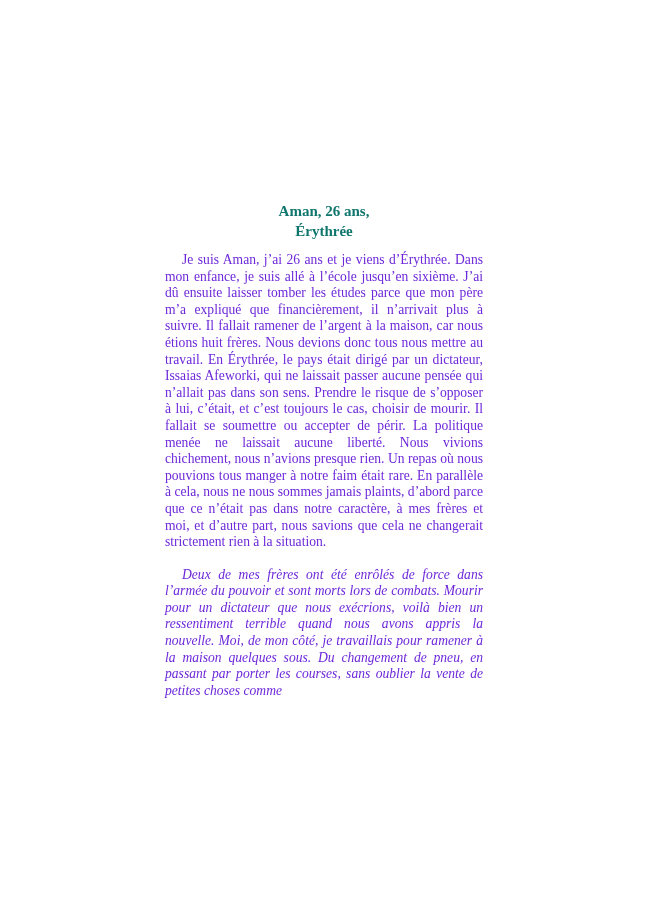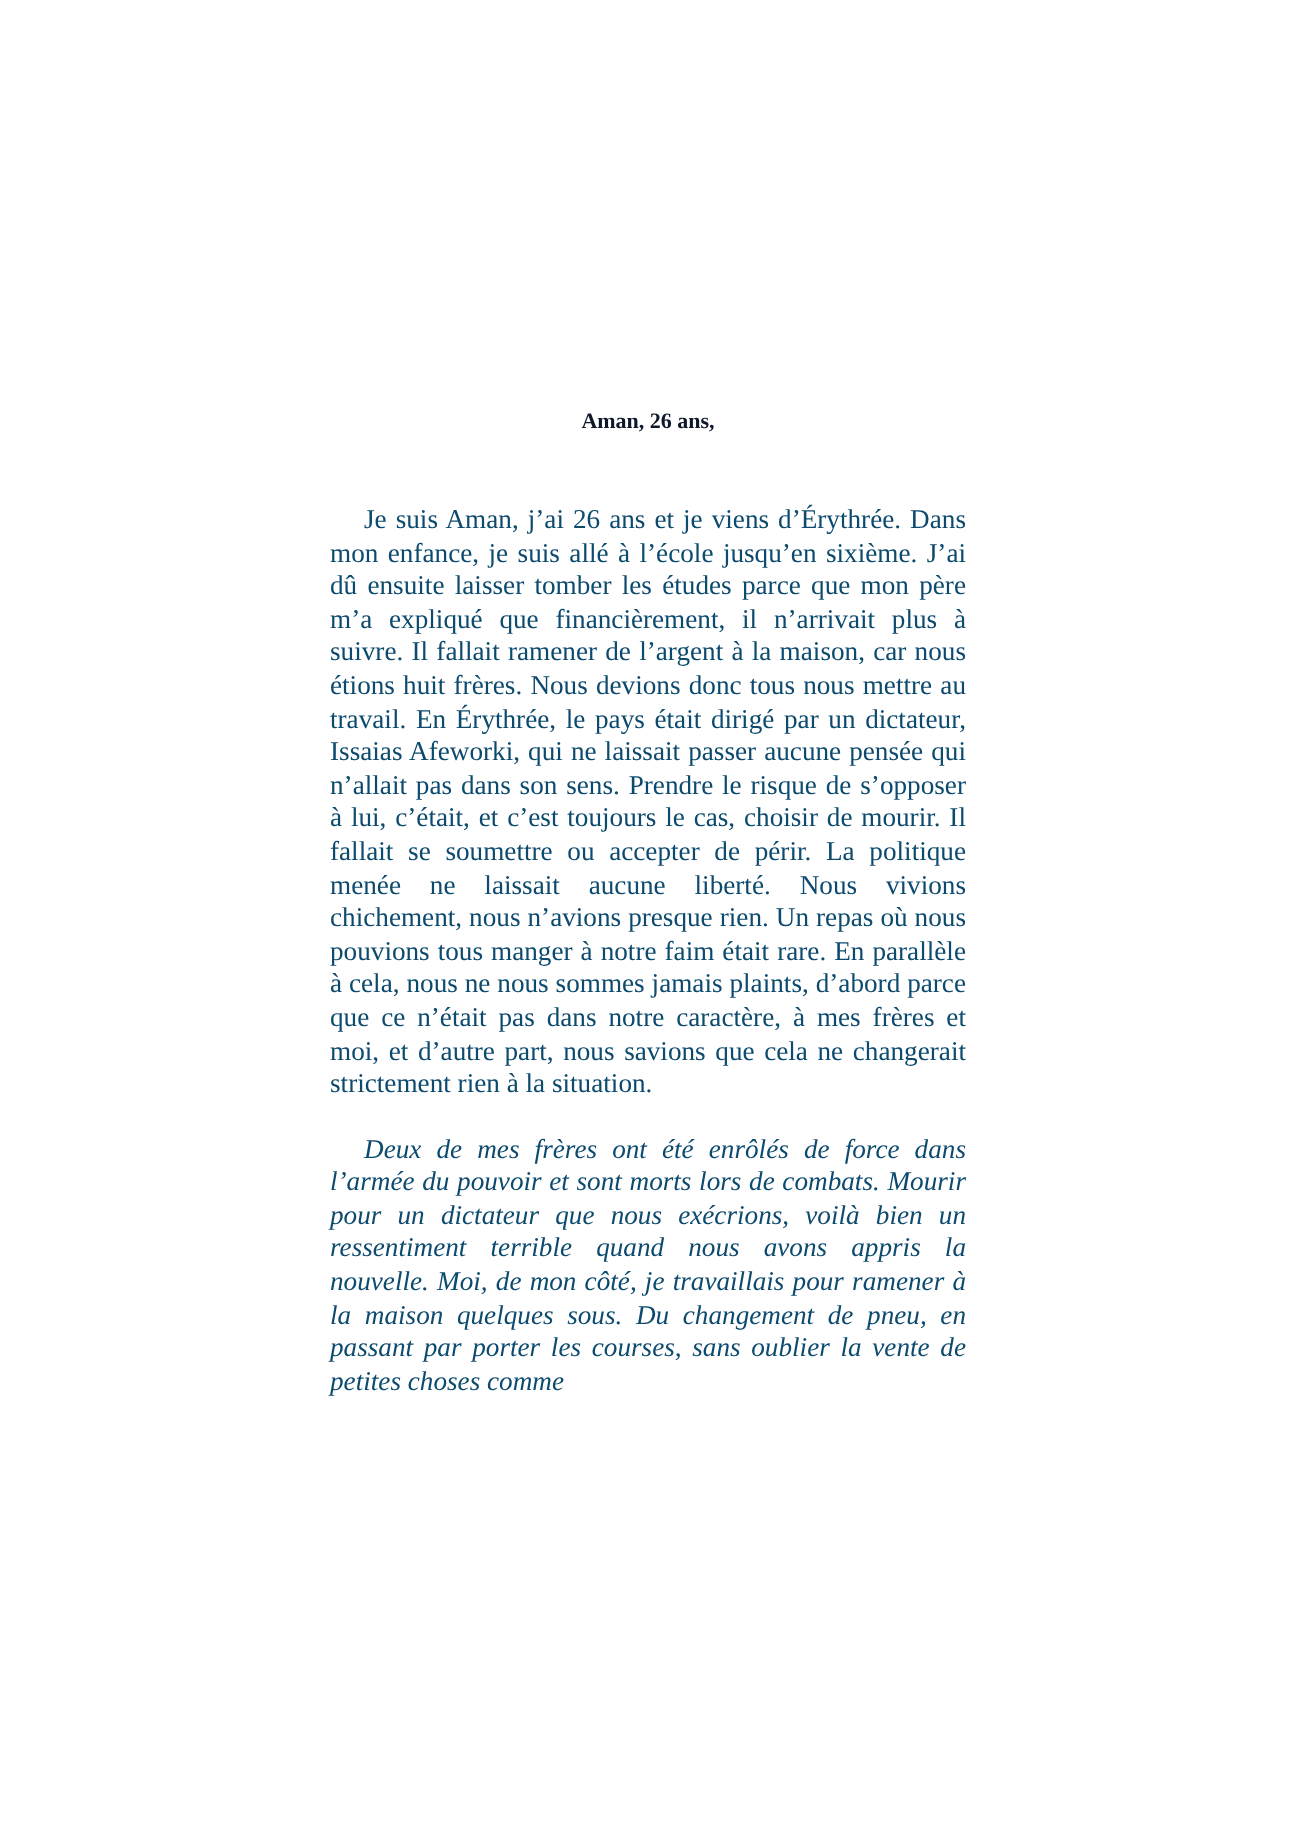--- a/index.html
+++ b/index.html
@@ -21,49 +21,50 @@
       width: 650px; height: 920px;
       background: #ffffff;
     }
     .title {
       position: absolute;
       left: 165px;
       width: 318px;
       top: 201px;
       text-align: center;
       font-weight: bold;
-      font-size: 11px;
+      font-size: 15px;
       line-height: 20px;
-      color: #0f172a;
+      color: #0f766e;
     }
     .title span { display: block; }
     .body-text {
       position: absolute;
       left: 165px;
       width: 318px;
       top: 252px;
       font-size: 13.6px;
       line-height: 16.6px;
       text-align: justify;
-      color: #0c4a6e;
+      color: #6d28d9;
     }
     .body-text p {
       margin: 0;
       text-indent: 17px;
       text-align: justify;
     }
     .body-text p + p {
       margin-top: 16px;
       font-style: italic;
     }
   </style>
 </head>
 <body>
 
 <div class="page">
   <div class="title">
     <span>Aman, 26 ans,</span>
+    <span>Érythrée</span>
   </div>
   <div class="body-text">
     <p>Je suis Aman, j’ai 26 ans et je viens d’Érythrée. Dans mon enfance, je suis allé à l’école jusqu’en sixième. J’ai dû ensuite laisser tomber les études parce que mon père m’a expliqué que financièrement, il n’arrivait plus à suivre. Il fallait ramener de l’argent à la maison, car nous étions huit frères. Nous devions donc tous nous mettre au travail. En Érythrée, le pays était dirigé par un dictateur, Issaias Afeworki, qui ne laissait passer aucune pensée qui n’allait pas dans son sens. Prendre le risque de s’opposer à lui, c’était, et c’est toujours le cas, choisir de mourir. Il fallait se soumettre ou accepter de périr. La politique menée ne laissait aucune liberté. Nous vivions chichement, nous n’avions presque rien. Un repas où nous pouvions tous manger à notre faim était rare. En parallèle à cela, nous ne nous sommes jamais plaints, d’abord parce que ce n’était pas dans notre caractère, à mes frères et moi, et d’autre part, nous savions que cela ne changerait strictement rien à la situation.</p>
     <p>Deux de mes frères ont été enrôlés de force dans l’armée du pouvoir et sont morts lors de combats. Mourir pour un dictateur que nous exécrions, voilà bien un ressentiment terrible quand nous avons appris la nouvelle. Moi, de mon côté, je travaillais pour ramener à la maison quelques sous. Du changement de pneu, en passant par porter les courses, sans oublier la vente de petites choses comme</p>
   </div>
 </div>
 
 </body></html>

